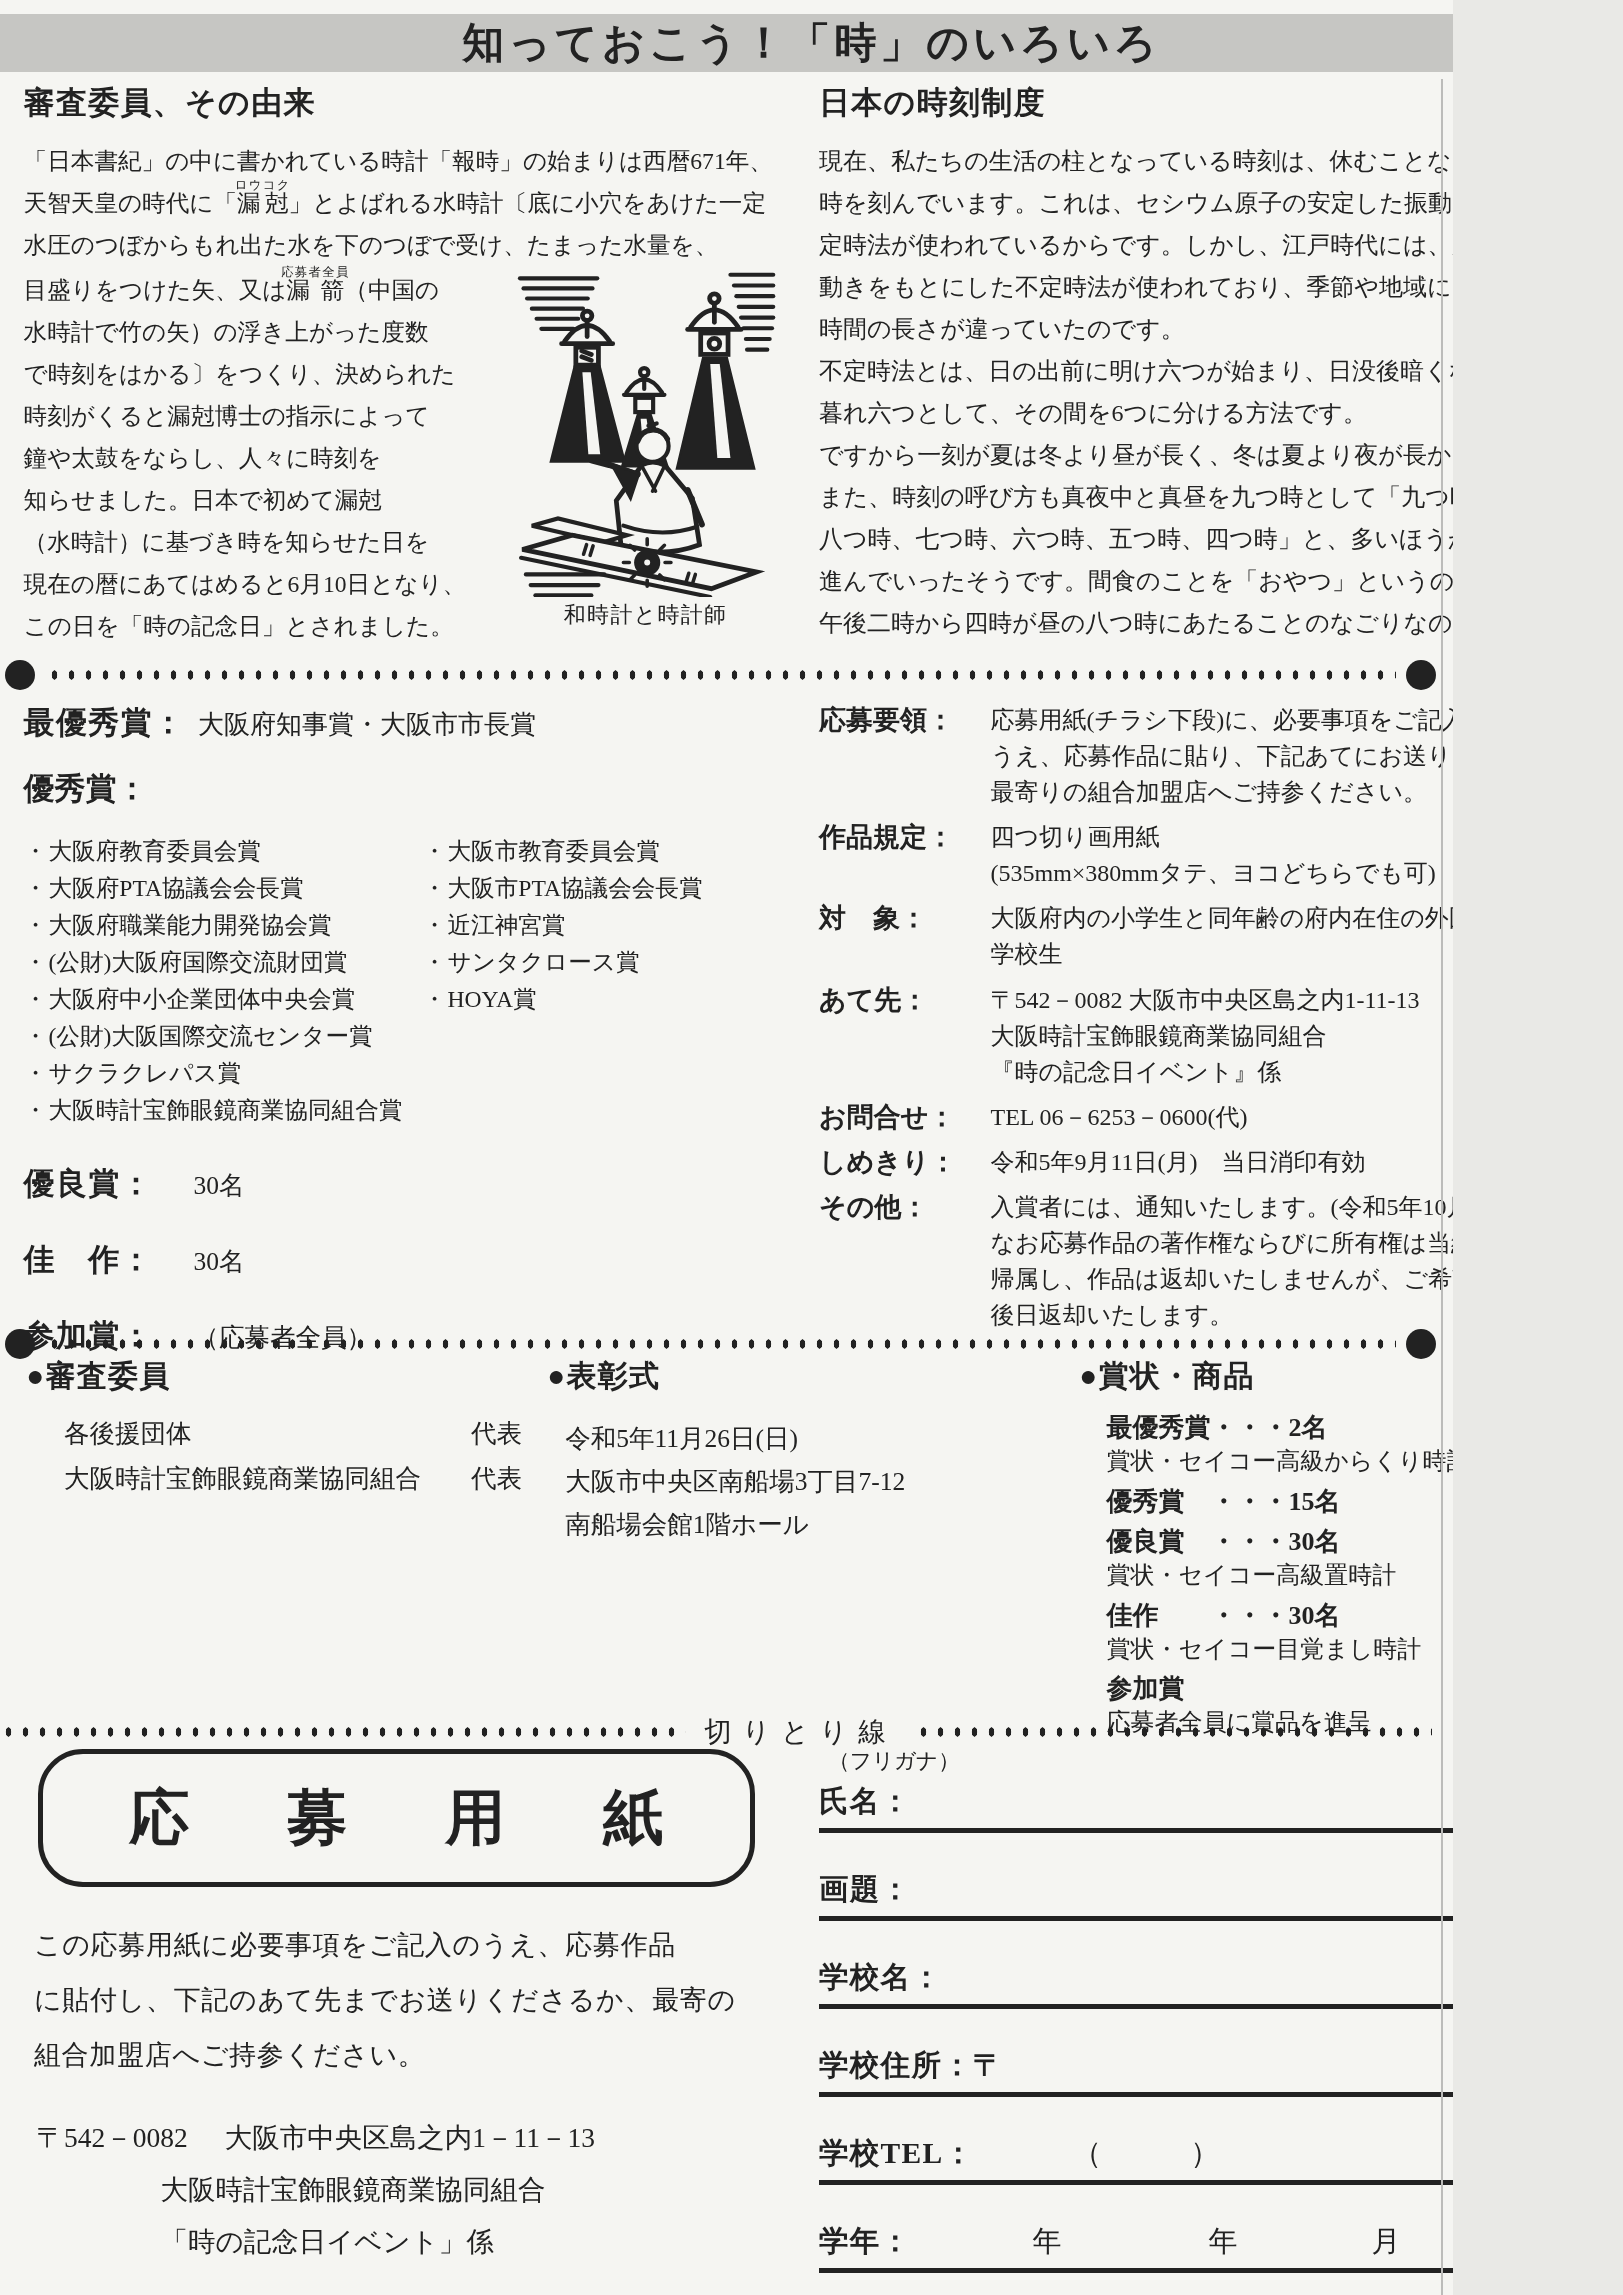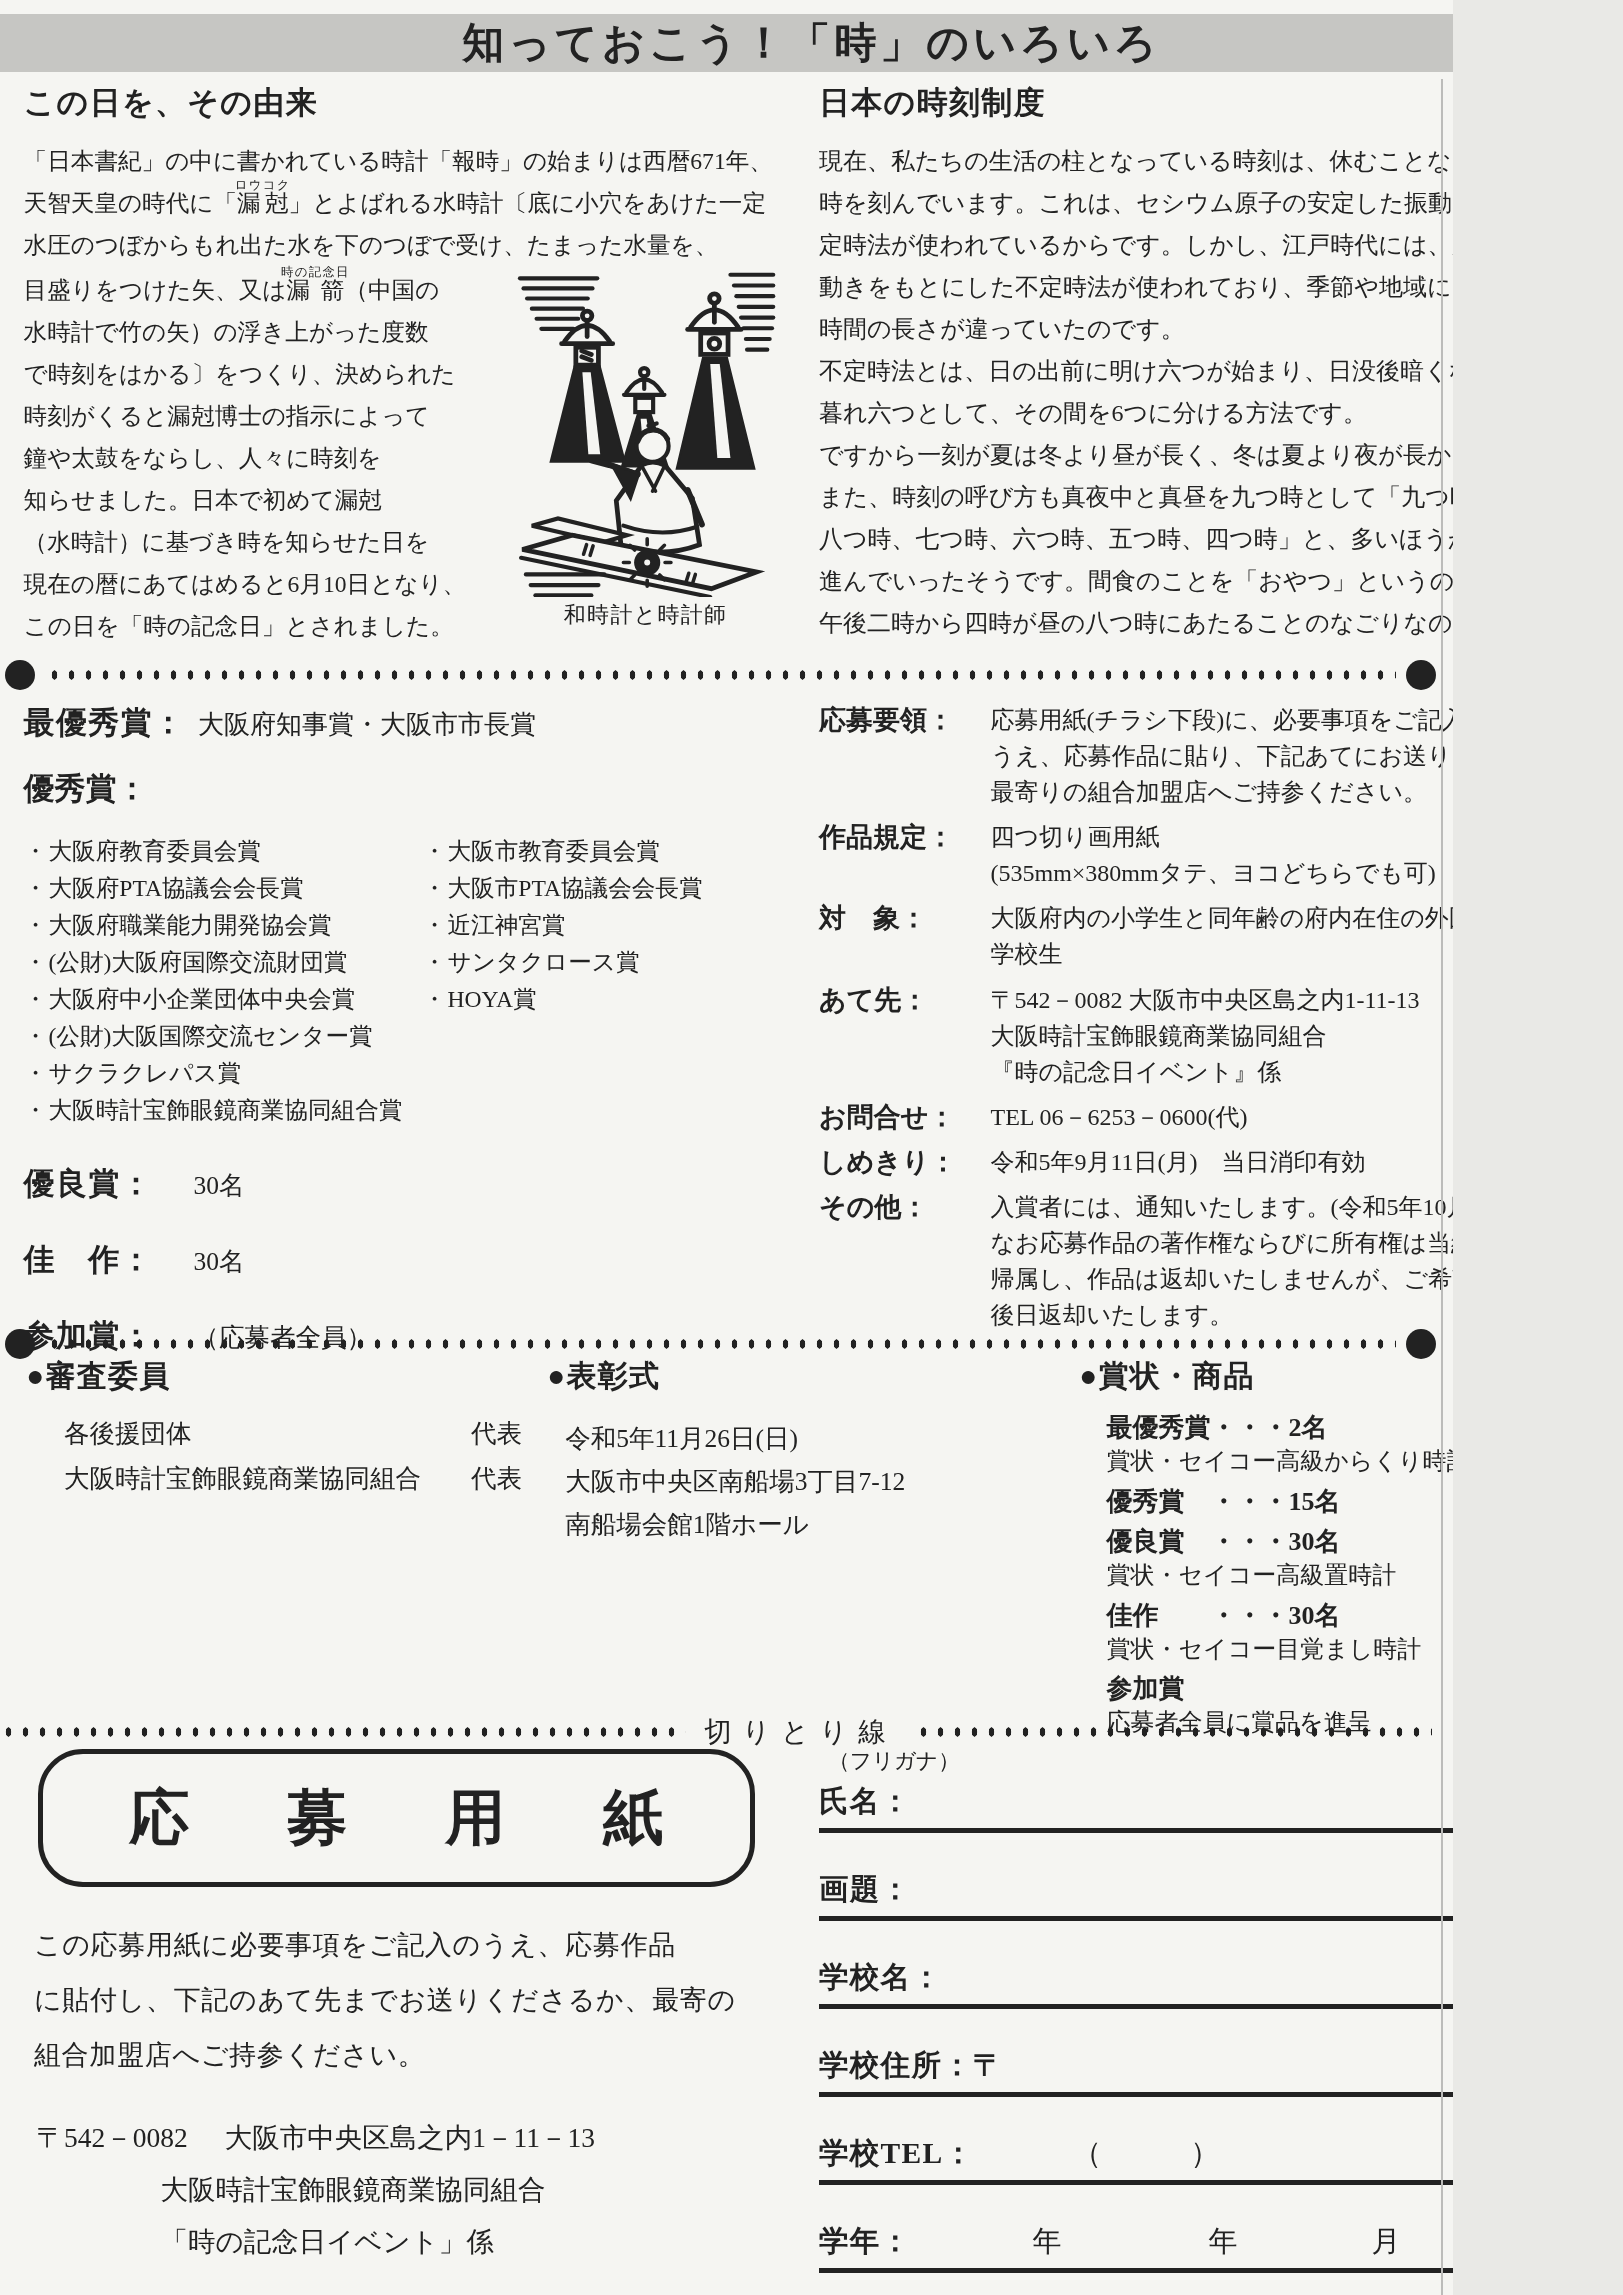--- a/index.html
+++ b/index.html
@@ -117,21 +117,21 @@
 </head>
 <body>
 
 <div class="page">
 
   <div class="banner">
     <h1 class="banner-title">知っておこう！「時」のいろいろ</h1>
   </div>
 
   <div class="article-left">
-    <h2 class="section-heading">この日を、その由来</h2>
+    <h2 class="section-heading">審査委員、その由来</h2>
     <p>「日本書紀」の中に書かれている時計「報時」の始まりは西暦671年、<br>天智天皇の時代に「<ruby>漏尅<rt>ロウコク</rt></ruby>」とよばれる水時計〔底に小穴をあけた一定<br>水圧のつぼからもれ出た水を下のつぼで受け、たまった水量を、</p>
     <div class="illo">
       <svg viewBox="0 0 440 550" aria-hidden="true">
         <g stroke="#222" fill="none" stroke-linecap="round">
           <g stroke-width="7">
             <path d="M8 14 H138"></path>
               <path d="M14 31 H130"></path>
               <path d="M20 48 H122"></path>
               <path d="M28 65 H114"></path>
               <path d="M36 82 H106"></path>
@@ -201,21 +201,21 @@
           </g>
           <g stroke-width="7">
             <path d="M18 512 H150"></path>
               <path d="M26 530 H140"></path>
               <path d="M34 547 H128"></path>
           </g>
         </g>
       </svg>
       <div class="illo-caption">和時計と時計師</div>
     </div>
-    <p>目盛りをつけた矢、又は<ruby>漏箭<rt>時の記念日</rt></ruby>（中国の<br>水時計で竹の矢）の浮き上がった度数<br>で時刻をはかる〕をつくり、決められた<br>時刻がくると漏尅博士の指示によって<br>鐘や太鼓をならし、人々に時刻を<br>知らせました。日本で初めて漏尅<br>（水時計）に基づき時を知らせた日を<br>現在の暦にあてはめると6月10日となり、<br>この日を「時の記念日」とされました。</p>
+    <p>目盛りをつけた矢、又は<ruby>漏箭<rt>応募者全員</rt></ruby>（中国の<br>水時計で竹の矢）の浮き上がった度数<br>で時刻をはかる〕をつくり、決められた<br>時刻がくると漏尅博士の指示によって<br>鐘や太鼓をならし、人々に時刻を<br>知らせました。日本で初めて漏尅<br>（水時計）に基づき時を知らせた日を<br>現在の暦にあてはめると6月10日となり、<br>この日を「時の記念日」とされました。</p>
   </div>
 
   <div class="article-right">
     <h2 class="section-heading">日本の時刻制度</h2>
     <p>現在、私たちの生活の柱となっている時刻は、休むことなく正確な<br>時を刻んでいます。これは、セシウム原子の安定した振動に基づく<br>定時法が使われているからです。しかし、江戸時代には、太陽の<br>動きをもとにした不定時法が使われており、季節や地域によって<br>時間の長さが違っていたのです。<br>不定時法とは、日の出前に明け六つが始まり、日没後暗くなる前を<br>暮れ六つとして、その間を6つに分ける方法です。<br>ですから一刻が夏は冬より昼が長く、冬は夏より夜が長かったのです。<br>また、時刻の呼び方も真夜中と真昼を九つ時として「九つ時、<br>八つ時、七つ時、六つ時、五つ時、四つ時」と、多いほうから順に<br>進んでいったそうです。間食のことを「おやつ」というのは、現在の<br>午後二時から四時が昼の八つ時にあたることのなごりなのです。</p>
   </div>
 
   <div class="dotsep sep1">
     <span class="bigdot"></span>
     <span class="dotline"></span>

